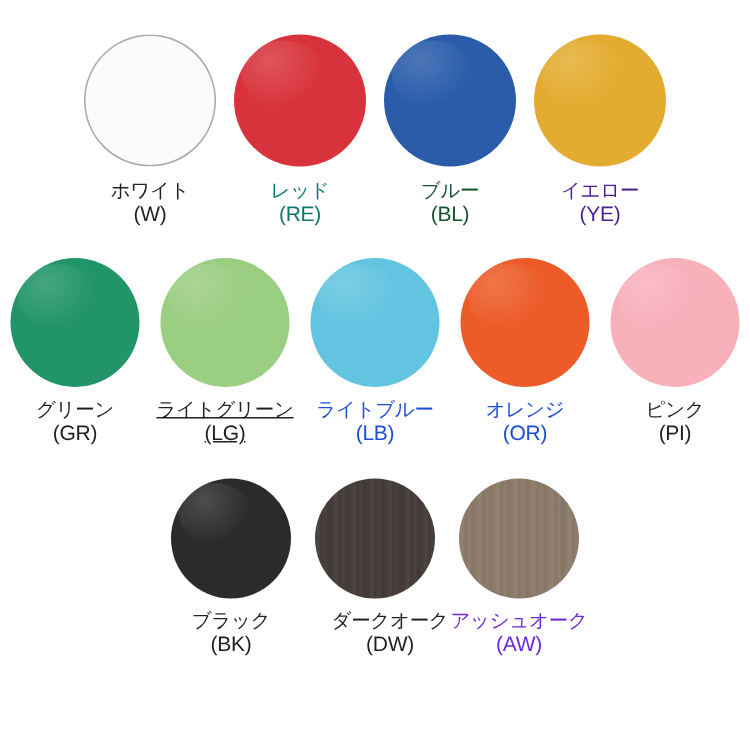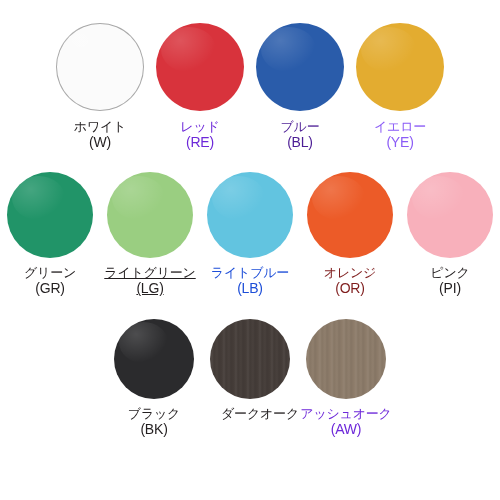--- a/index.html
+++ b/index.html
@@ -119,43 +119,43 @@
         <span class="name">ホワイト</span>
         <span class="code">(W)</span>
       </div>
     </div>
     <div class="swatch-cell">
       <div class="disc-wrap">
         <div class="disc" style="background: rgb(216, 51, 60);">
             <span class="sheen"></span>
           </div>
       </div>
-      <div class="label" style="color: #6d28d9;">
+      <div class="label" style="color: #0f766e;">
         <span class="name">レッド</span>
         <span class="code">(RE)</span>
       </div>
     </div>
     <div class="swatch-cell">
       <div class="disc-wrap">
         <div class="disc" style="background: rgb(42, 92, 170);">
             <span class="sheen"></span>
           </div>
       </div>
-      <div class="label" style="color: #4c1d95;">
+      <div class="label" style="color: #14532d;">
         <span class="name">ブルー</span>
         <span class="code">(BL)</span>
       </div>
     </div>
     <div class="swatch-cell">
       <div class="disc-wrap">
         <div class="disc" style="background: rgb(227, 172, 48);">
             <span class="sheen"></span>
           </div>
       </div>
-      <div class="label" style="color: #8b5cf6;">
+      <div class="label" style="color: #4c1d95;">
         <span class="name">イエロー</span>
         <span class="code">(YE)</span>
       </div>
     </div>
   </div>
 
   <div class="row row-2">
     <div class="swatch-cell">
       <div class="disc-wrap">
         <div class="disc" style="background: rgb(33, 148, 104);">
@@ -188,21 +188,21 @@
         <span class="name">ライトブルー</span>
         <span class="code">(LB)</span>
       </div>
     </div>
     <div class="swatch-cell">
       <div class="disc-wrap">
         <div class="disc" style="background: rgb(236, 91, 40);">
             <span class="sheen"></span>
           </div>
       </div>
-      <div class="label" style="color: #7f1d1d;">
+      <div class="label" style="color: #1d4ed8;">
         <span class="name">オレンジ</span>
         <span class="code">(OR)</span>
       </div>
     </div>
     <div class="swatch-cell">
       <div class="disc-wrap">
         <div class="disc" style="background: rgb(248, 176, 187);">
             <span class="sheen"></span>
           </div>
       </div>
@@ -226,20 +226,21 @@
       </div>
     </div>
     <div class="swatch-cell">
       <div class="disc-wrap">
         <div class="disc" style="background: rgb(69, 61, 57);">
             <span class="grain"></span>
           </div>
       </div>
       <div class="label" style="color: rgb(35, 31, 32); margin-left: 20px;">
         <span class="name">ダークオーク</span>
+        <span class="code">(DW)</span>
       </div>
     </div>
     <div class="swatch-cell">
       <div class="disc-wrap">
         <div class="disc" style="background: rgb(141, 124, 106);">
             <span class="grain"></span>
           </div>
       </div>
       <div class="label" style="color: #6d28d9;">
         <span class="name">アッシュオーク</span>

